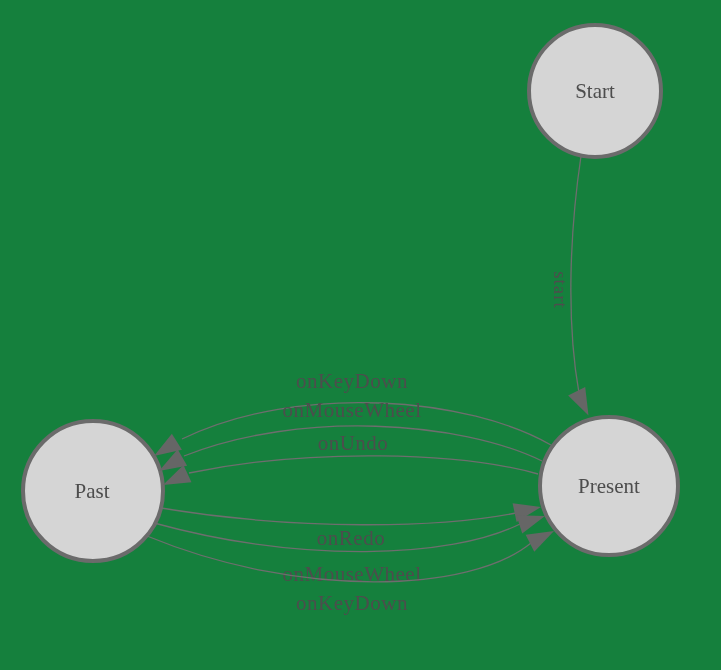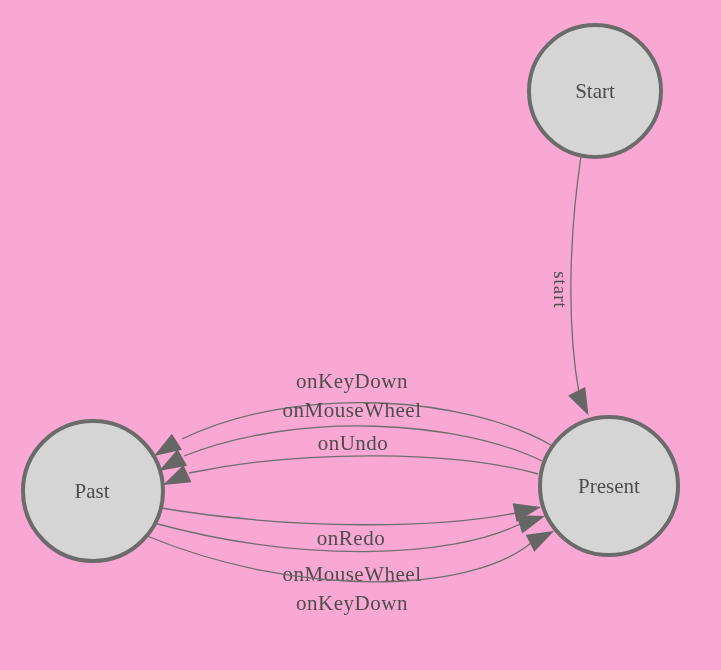--- a/index.html
+++ b/index.html
@@ -4,21 +4,21 @@
 <style>
   html, body {
     margin: 0;
     padding: 0;
     background: #ffffff;
   }
   .stage {
     position: relative;
     width: 721px;
     height: 670px;
-    background: #f9a8d4;
+    background: #15803d;
     overflow: hidden;
   }
   svg {
     display: block;
   }
   text {
     font-family: "Liberation Serif", "DejaVu Serif", serif;
     fill: #4d4d4d;
   }
   .node-circle {

